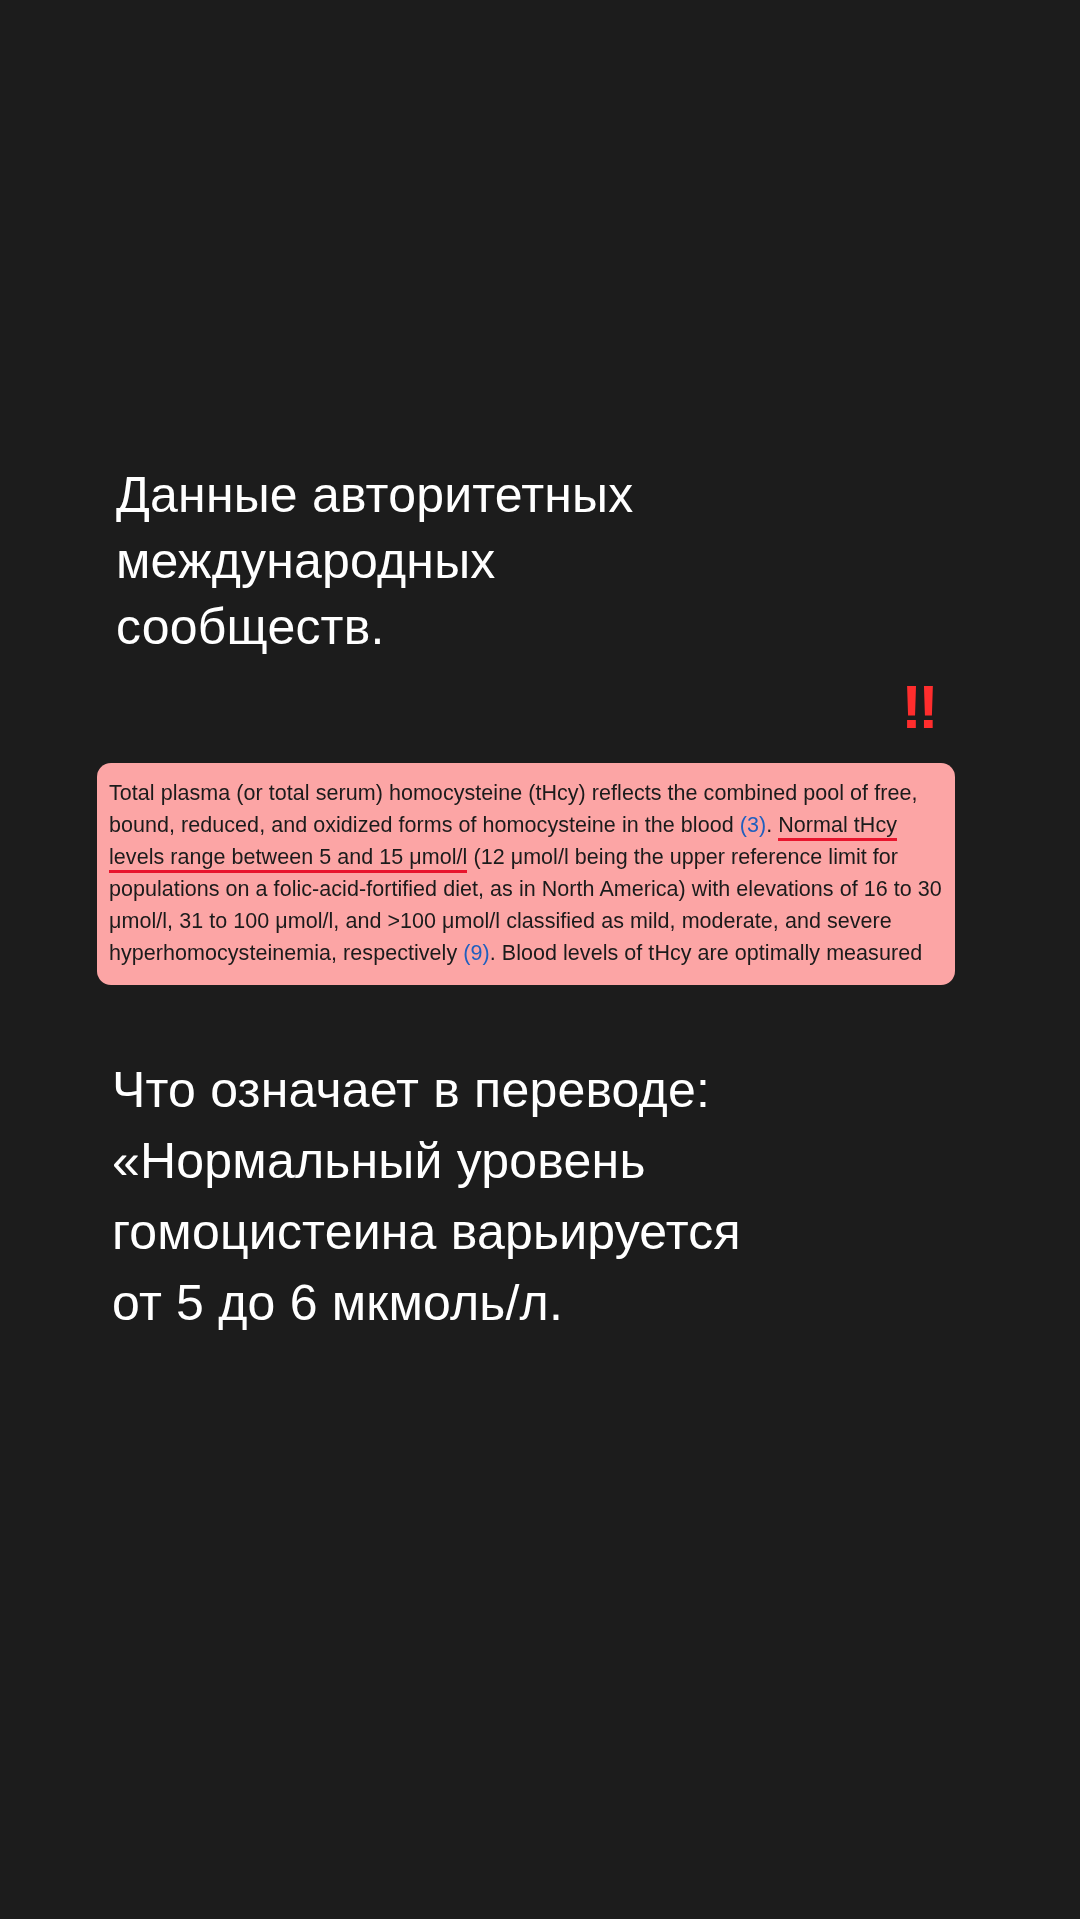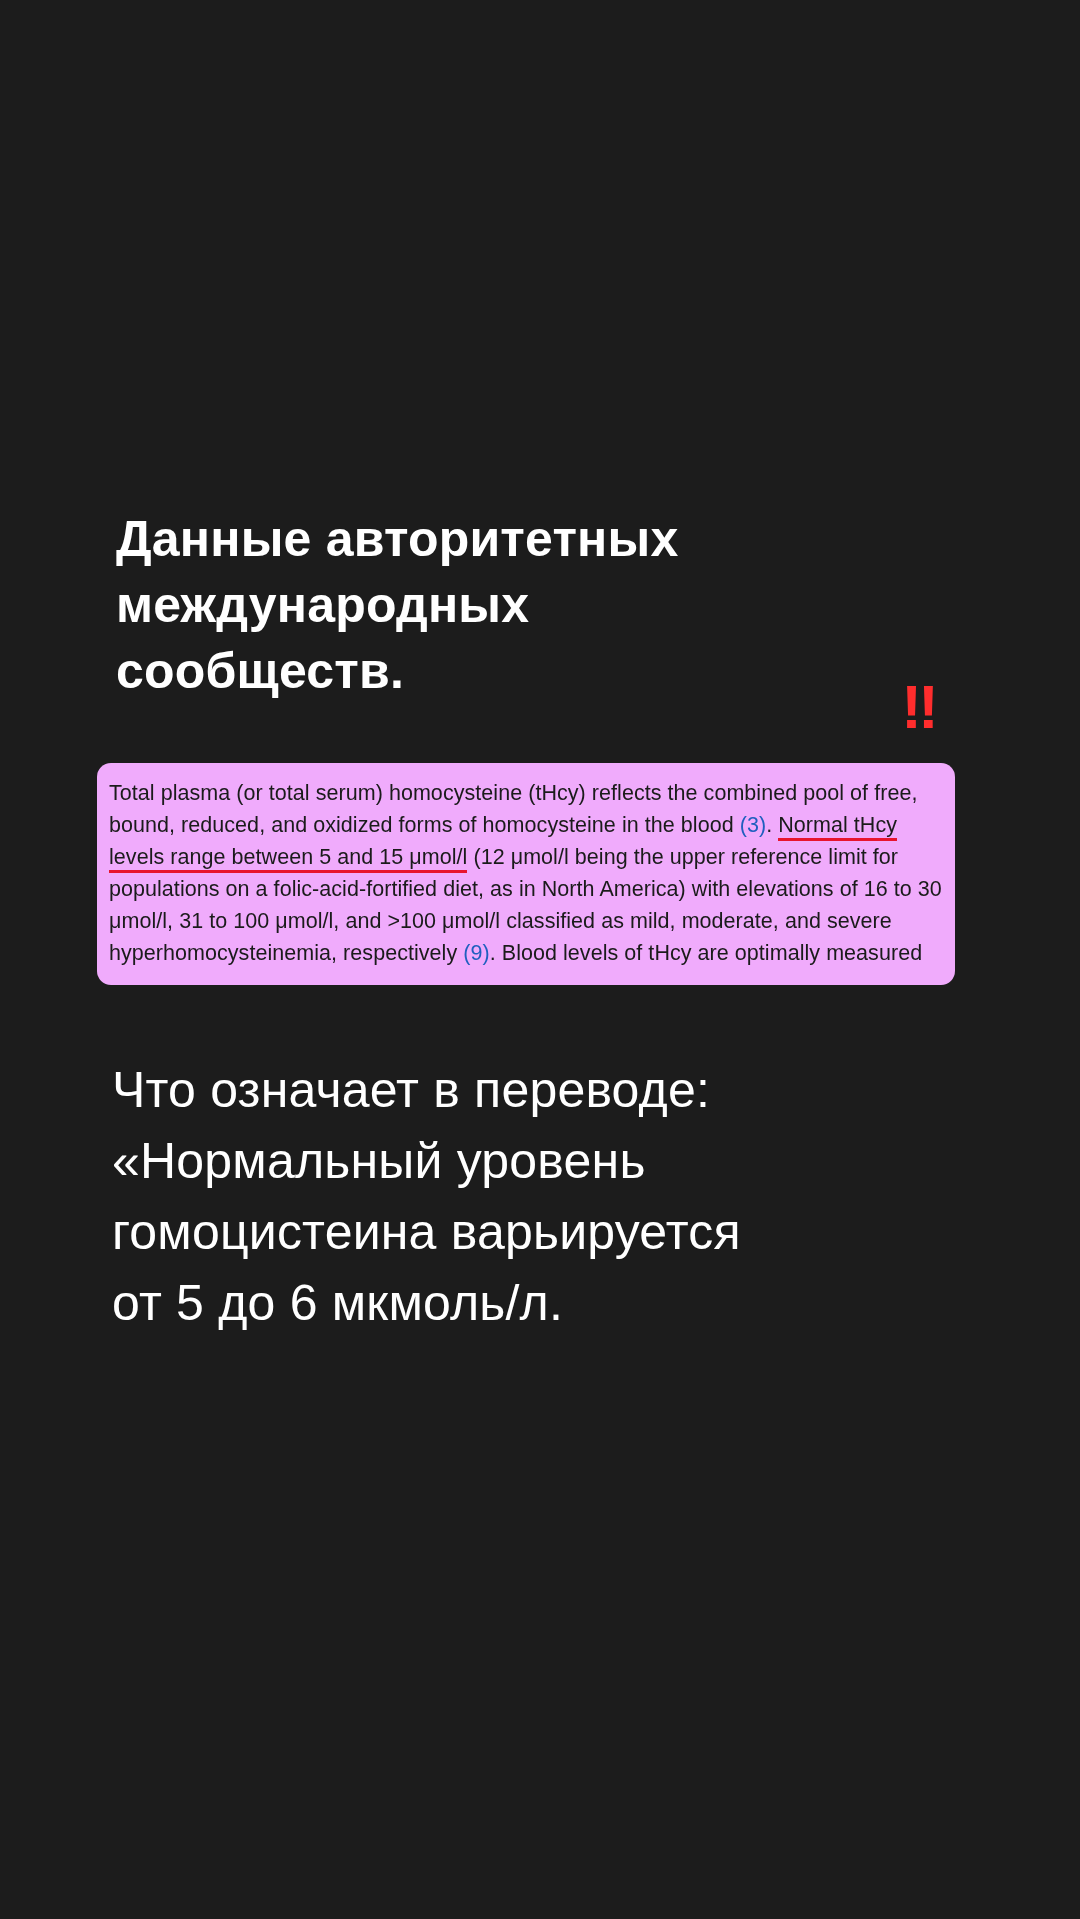--- a/index.html
+++ b/index.html
@@ -23,24 +23,23 @@
 
   
   .heading {
     position: absolute;
     left: 116px;
     top: 462px;
     width: 680px;
     color: #ffffff;
     font-size: 50px;
     line-height: 66px;
-    font-weight: 700;
+    font-weight: 400;
     letter-spacing: 0.2px;
     white-space: pre-line;
-    margin-top: 44px;
   }
 
   
   .warning-emoji {
     position: absolute;
     left: 882px;
     top: 672px;
     width: 80px;
     height: 70px;
     font-size: 62px;
@@ -50,21 +49,21 @@
     letter-spacing: 4px;
     text-align: center;
   }
 
   
   .excerpt-card {
     position: absolute;
     left: 97px;
     top: 763px;
     width: 858px;
-    background: #f0abfc;
+    background: #fca5a5;
     border-radius: 14px;
     padding: 14px 10px 16px 12px;
     box-sizing: border-box;
   }
   .excerpt-text {
     color: #1b1b1b;
     font-size: 21.5px;
     line-height: 32px;
     letter-spacing: 0.05px;
     font-family: "Liberation Sans", sans-serif;

